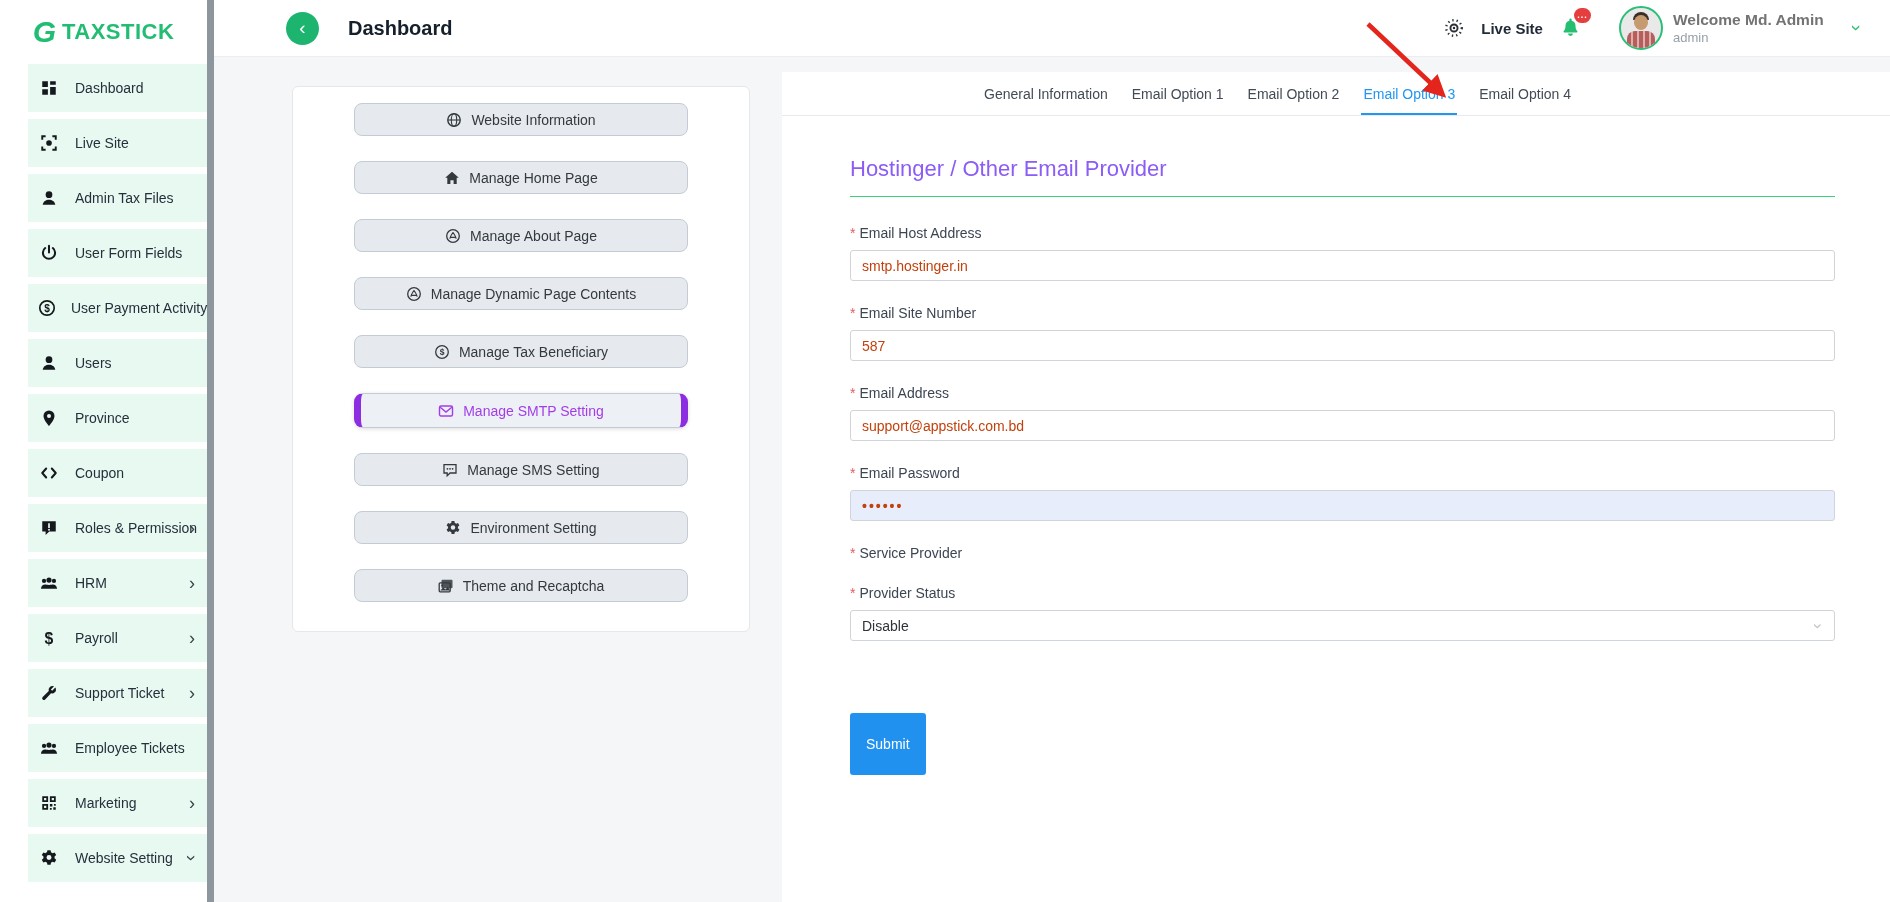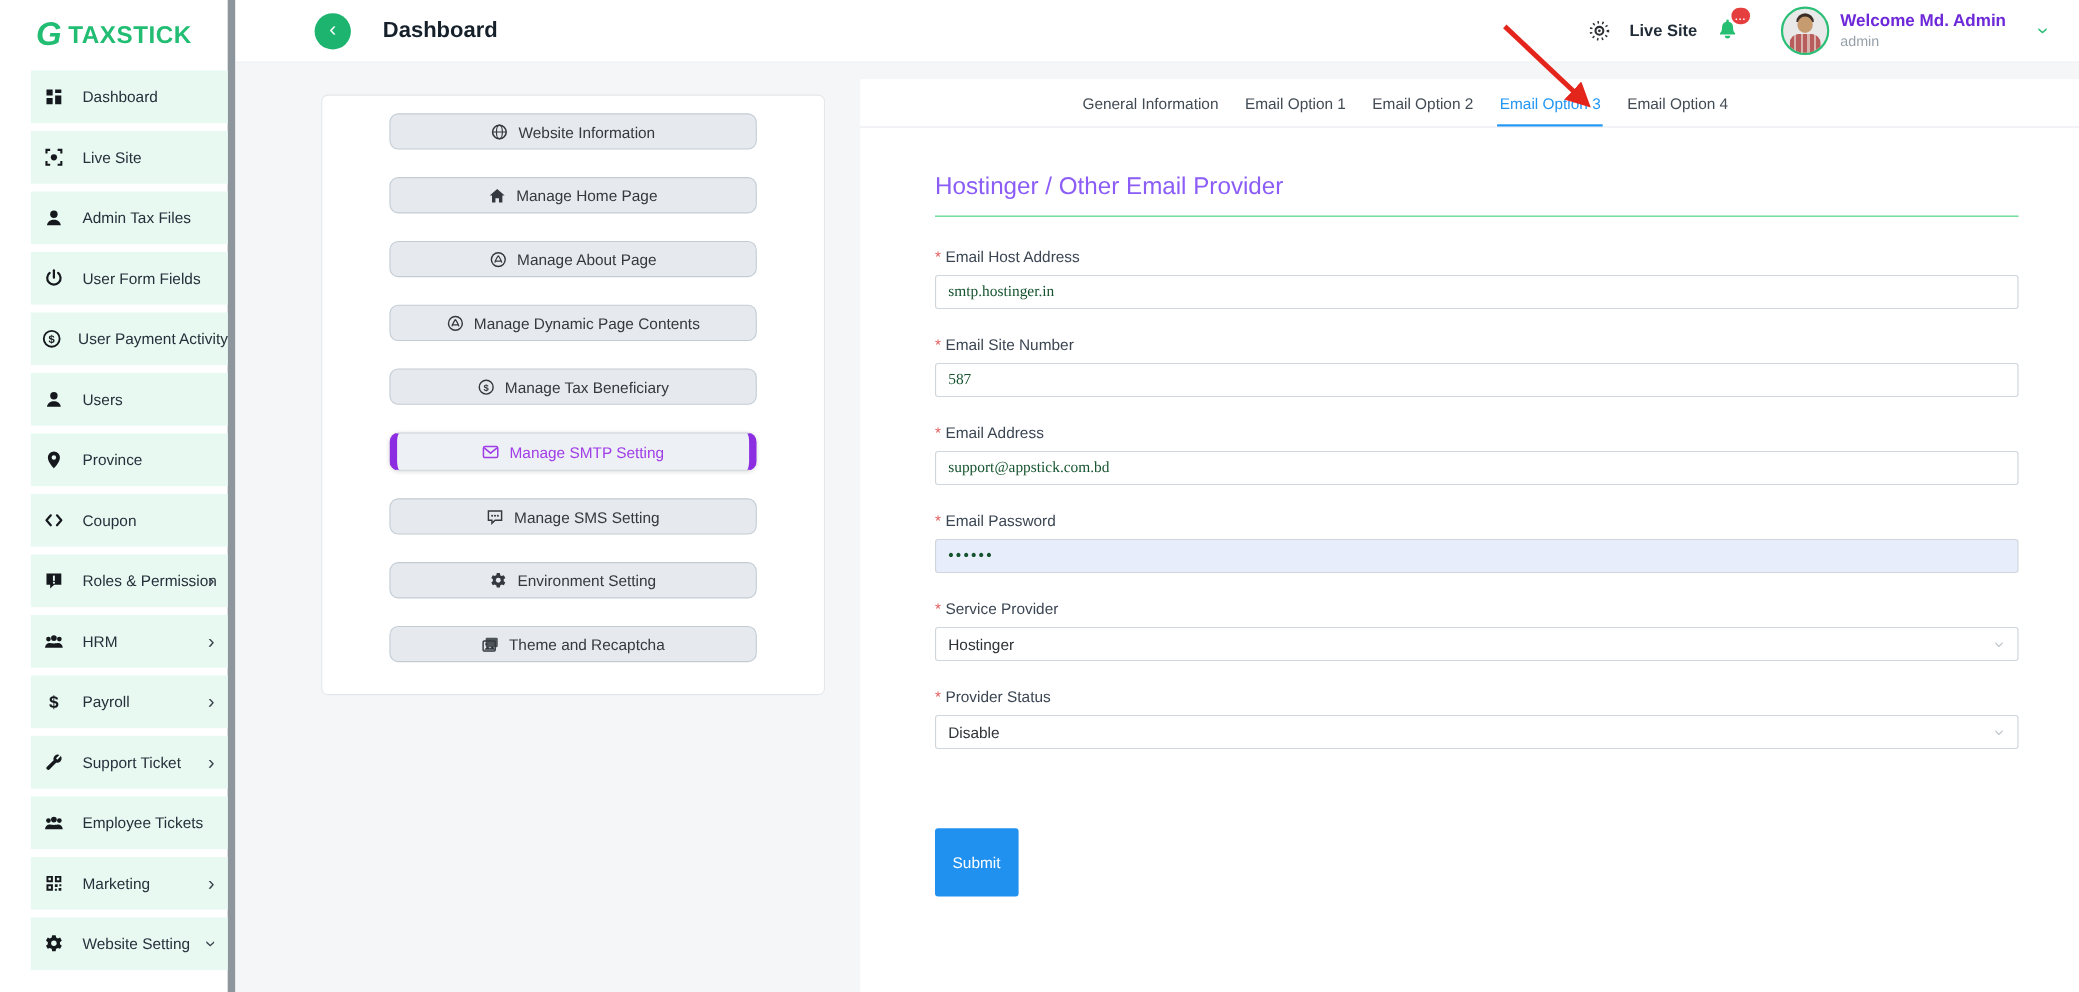--- a/index.html
+++ b/index.html
@@ -36,21 +36,21 @@
   .bell-badge { position:absolute; top:-8px; right:-10px; min-width:17px; height:15px; border-radius:8px;
                 background:#e53e3e; color:#fff; font-size:9px; letter-spacing:1px; font-weight:700;
                 display:flex; align-items:center; justify-content:center; padding:0 3px; }
   .avatar { margin-left:38px; width:44px; height:44px; border-radius:50%; border:2px solid #2bbf76;
             background:#e9e9ea; position:relative; overflow:hidden; cursor:pointer; flex:0 0 auto; }
   .avatar .head { position:absolute; left:13px; top:7px; width:14px; height:15px; border-radius:50%; background:#c79b70; }
   .avatar .hair { position:absolute; left:12px; top:4px; width:16px; height:8px; border-radius:8px 8px 0 0; background:#3a2e26; }
   .avatar .body { position:absolute; left:6px; top:23px; width:28px; height:18px; border-radius:8px 8px 0 0;
                   background:repeating-linear-gradient(90deg,#b85c5c 0 4px,#d8b2ad 4px 6px); }
   .user-block { margin-left:10px; line-height:1.25; }
-  .user-name { font-size:15.5px; font-weight:600; color:#6d28d9; }
+  .user-name { font-size:15.5px; font-weight:600; color:#737373; }
   .user-role { font-size:13px; color:#97a0a9; }
   .user-chev { margin-left:30px; color:#2bbf76; font-size:19px; transform:rotate(90deg); cursor:pointer; }
 
   
   .content { flex:1; display:flex; min-height:0; }
   .mid-zone { width:568px; flex:0 0 auto; background:#f5f6f8; }
   .card { margin:29px 32px 0 78px; background:#fff; border:1px solid #e4e7eb; border-radius:6px;
           padding:16px 0 4px; }
   .m-btn { width:334px; height:33px; margin:0 auto 25px; background:#e6eaee; border:1px solid #c3ccd4;
            border-radius:8px; display:flex; align-items:center; justify-content:center; gap:9px;
@@ -68,21 +68,21 @@
          cursor:pointer; white-space:nowrap; }
   .tab.active { color:#2196f3; border-bottom-color:#2196f3; }
 
   .form-body { padding:40px 0 0 68px; width:1053px; }
   .sec-title { font-size:22px; color:#8b5cf6; padding-bottom:14px; border-bottom:1px solid #3bd07a;
                width:985px; margin-bottom:28px; font-weight:400; }
   .fgroup { margin-bottom:24px; width:985px; }
   .flabel { font-size:14px; color:#3c4653; margin-bottom:9px; }
   .req { color:#e25c5c; margin-right:4px; }
   .finput { width:985px; height:31px; border:1px solid #cfd5da; border-radius:3px; padding:0 11px;
-            font-size:14px; color:#14532d; background:#fff; font-family:Liberation Serif, serif; outline:none; }
+            font-size:14px; color:#c2410c; background:#fff; font-family:Liberation Sans, sans-serif; outline:none; }
   .finput.pw { background:#e8edfb; font-weight:700; letter-spacing:2px; }
   .fselect { width:985px; height:31px; border:1px solid #cfd5da; border-radius:3px; padding:0 11px;
              font-size:14px; color:#2e3338; background:#fff; display:flex; align-items:center;
              justify-content:space-between; cursor:pointer; }
   .sel-arrow { color:#c1c7cd; font-size:17px; transform:rotate(90deg); margin-right:2px; }
   .submit-btn { margin-top:48px; margin-bottom:60px; background:#2191f0; color:#fff; border:none;
                 border-radius:3px; padding:23px 16px; font-size:14px; cursor:pointer; font-family:inherit; }
 
   .arrow-svg { position:absolute; left:1330px; top:14px; pointer-events:none; }
 </style>
@@ -377,24 +377,20 @@
               <input class="finput" readonly="" value="support@appstick.com.bd" style="">
             </div>
 
             <div class="fgroup">
               <div class="flabel"><span class="req">*</span><span>Email Password</span></div>
               <input class="finput pw" readonly="" value="••••••" style="">
             </div>
 
             <div class="fgroup">
               <div class="flabel"><span class="req">*</span><span>Service Provider</span></div>
-              <div class="fselect">
-                <span>Hostinger</span>
-                <span class="sel-arrow">›</span>
-              </div>
             </div>
 
             <div class="fgroup">
               <div class="flabel"><span class="req">*</span><span>Provider Status</span></div>
               <div class="fselect">
                 <span>Disable</span>
                 <span class="sel-arrow">›</span>
               </div>
             </div>
 

